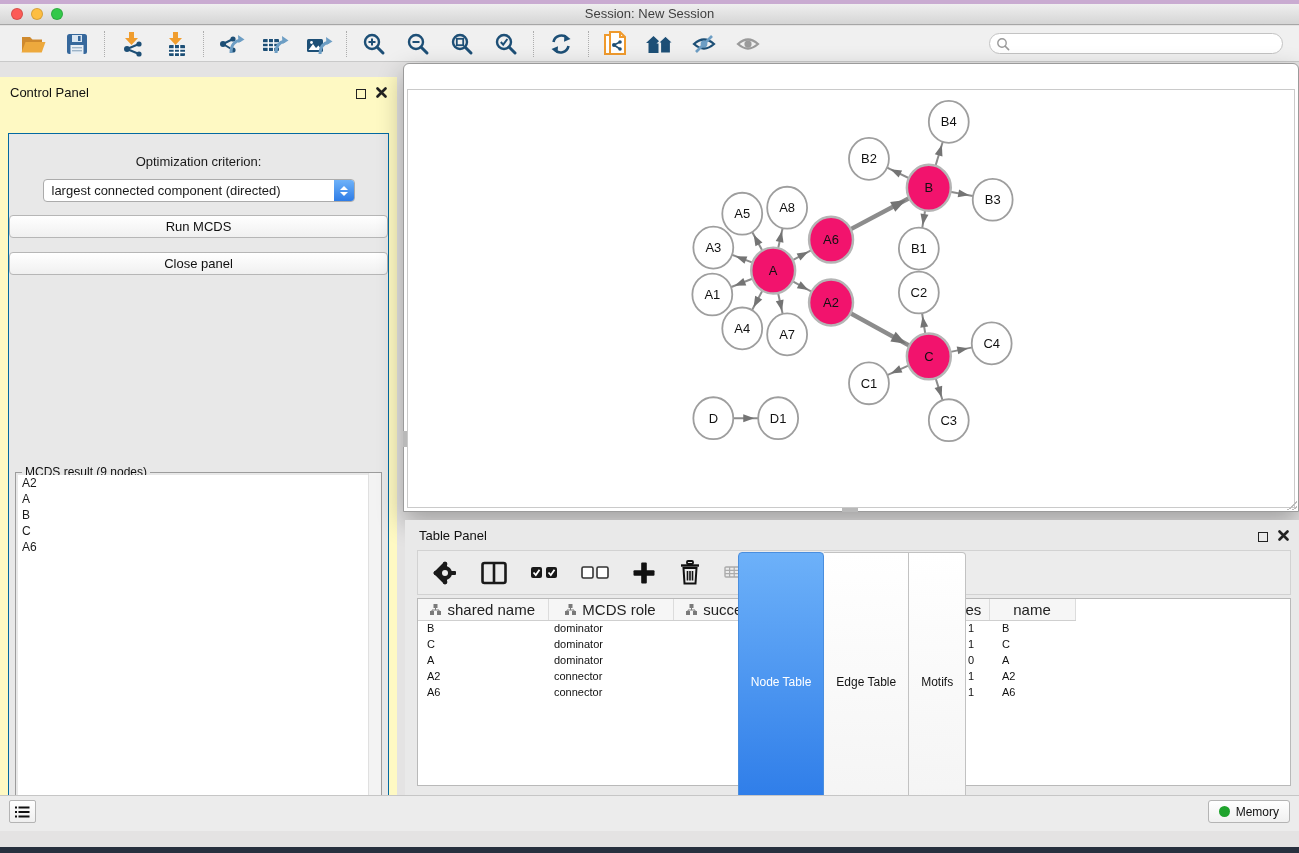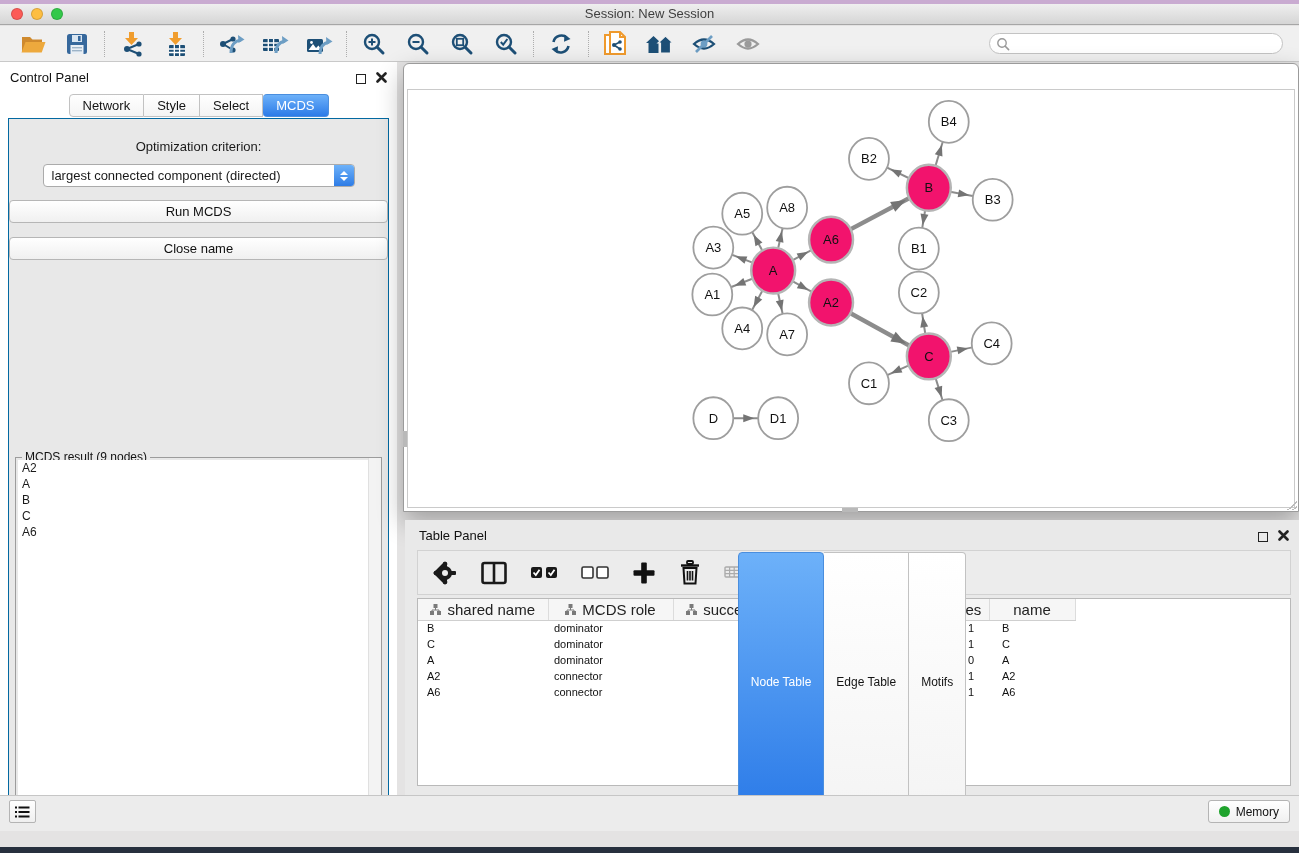--- a/index.html
+++ b/index.html
@@ -21,21 +21,21 @@
     border-bottom:1px solid #c9c9c9; display:flex; align-items:center; padding:0 6px; }
   .tb-group { display:flex; align-items:center; gap:12px; padding:0 11px; }
   .tb-sep { width:0; height:26px; border-left:1px dotted #adadad; }
   .tb-btn { width:32px; height:30px; display:flex; align-items:center; justify-content:center;
     background:transparent; border:none; padding:0; }
   .search-wrap { margin-left:auto; margin-right:10px; position:relative; }
   .search-input { width:294px; height:21px; border:1px solid #c3c3c3; border-radius:11px;
     padding:0 8px 0 24px; font-size:12px; background:#fff; outline:none; }
   .search-glass { position:absolute; left:7px; top:4px; }
   
-  .control-panel { position:absolute; left:0; top:62px; width:397px; bottom:38px; background:#ffffff; }
+  .control-panel { position:absolute; left:0; top:77px; width:397px; bottom:38px; background:#fef9c3; }
   .panel-title { position:absolute; top:8px; left:10px; font-size:13px; color:#111; }
   .panel-icons { position:absolute; top:9px; right:10px; display:flex; gap:10px; align-items:center; }
   .float-box { width:10px; height:10px; border:1.6px solid #222; background:transparent; padding:0; display:block; }
   .close-x { background:transparent; border:none; padding:0; display:block; }
   .seg-tabs { position:absolute; top:32px; left:50%; transform:translateX(-50%); display:flex; }
   .seg-tab { background:linear-gradient(#ffffff,#f4f4f4); border:1px solid #c2c2c2; border-left-width:0;
     padding:3px 13px; font-size:13px; color:#141414; }
   .seg-tab:first-child { border-left-width:1px; border-radius:4px 0 0 4px; }
   .seg-tab:last-child { border-radius:0 4px 4px 0; }
   .seg-tab.selected { background:linear-gradient(#6db1f9,#2c7be8); color:#fff; border-color:#4a8ede; border-radius:4px; }
@@ -269,38 +269,32 @@
 <div class="control-panel">
   <div class="panel-title">Control Panel</div>
   <div class="panel-icons">
     <button class="float-box"></button>
     <button class="close-x">
       <svg width="11" height="11" viewBox="0 0 11 11">
           <path d="M1.5 1.5 L9.5 9.5 M9.5 1.5 L1.5 9.5" stroke="#222" stroke-width="2.6" stroke-linecap="round"></path>
         </svg>
     </button>
   </div>
-  <div class="seg-tabs">
-    <button class="seg-tab">Network</button>
-    <button class="seg-tab">Style</button>
-    <button class="seg-tab">Select</button>
-    <button class="seg-tab selected">MCDS</button>
-  </div>
   <div class="cp-content">
     <div class="opt-label">Optimization criterion:</div>
     <div class="select-box">
       <span>largest connected component (directed)</span>
       <span class="stepper">
         <span class="chev-up"></span>
           <span class="chev-down"></span>
       </span>
     </div>
     <div class="btn-row">
       <button class="mac-btn">Run MCDS</button>
-      <button class="mac-btn">Close name</button>
+      <button class="mac-btn">Close panel</button>
     </div>
     <div class="result-box">
       <span class="result-legend">MCDS result (9 nodes)</span>
       <div class="result-list">
           <div class="mcds-item">A2</div>
           <div class="mcds-item">A</div>
           <div class="mcds-item">B</div>
           <div class="mcds-item">C</div>
           <div class="mcds-item">A6</div>
         </div>

